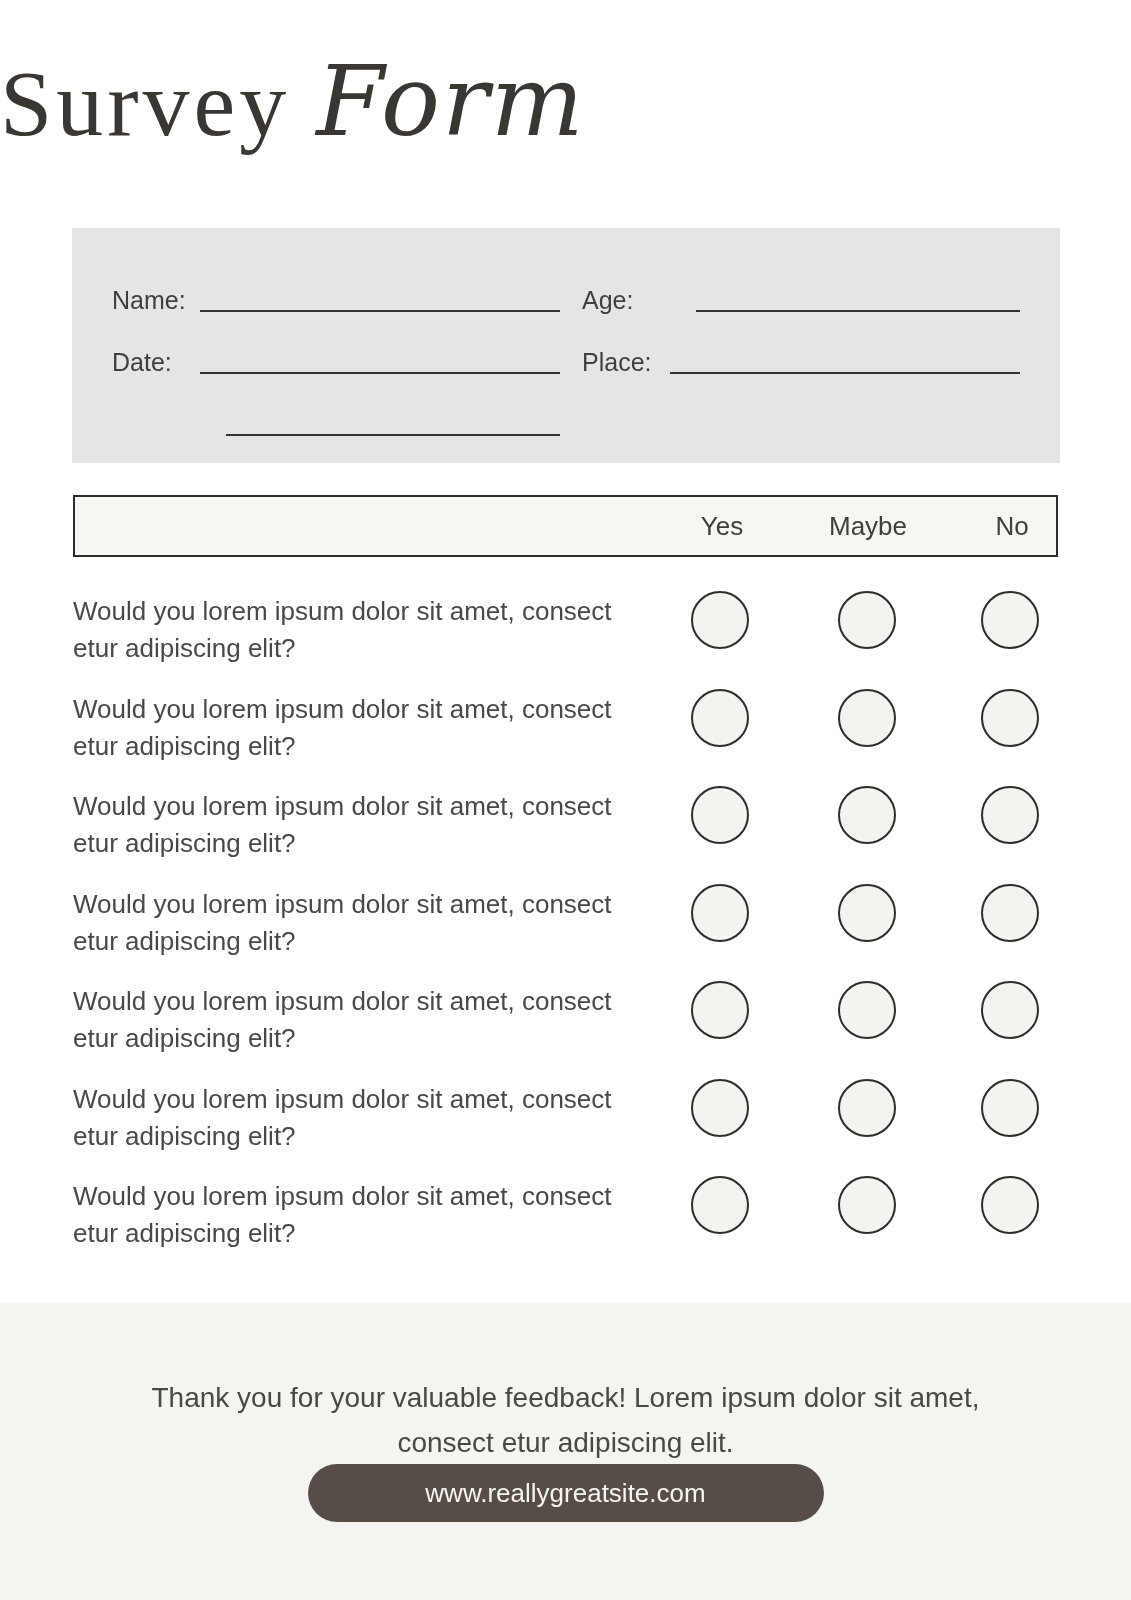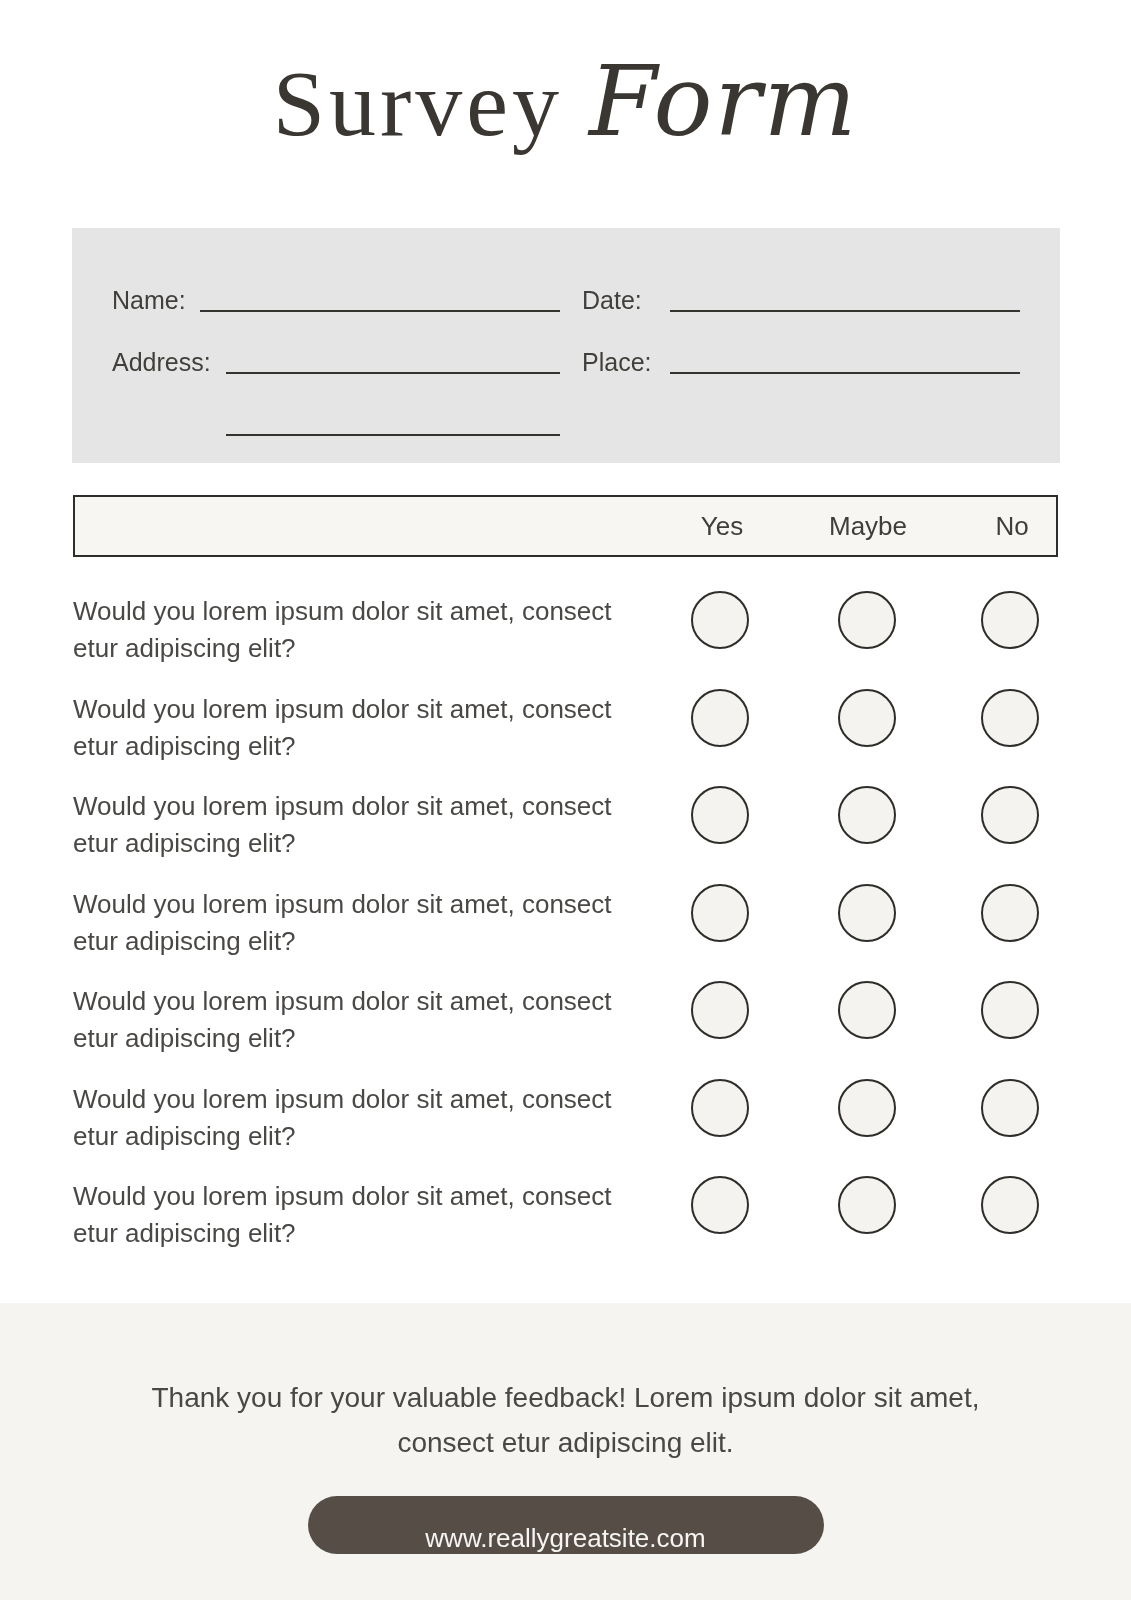--- a/index.html
+++ b/index.html
@@ -6,21 +6,21 @@
   body{
     width:1131px;height:1600px;position:relative;
     background:#ffffff;
     font-family:"Liberation Sans", sans-serif;
     color:#45433f;
     overflow:hidden;
   }
   
   .title{
     position:absolute;top:44px;left:0;width:1131px;
-    text-align:center;color:#3a3733;
+    color:#3a3733;
     white-space:nowrap;
   }
   .title .word-serif{
     font-family:"Liberation Serif", serif;
     font-size:94px;font-weight:400;letter-spacing:4px;
   }
   .title .word-script{
     font-family:"DejaVu Serif", serif;
     font-style:italic;font-size:98px;font-weight:400;letter-spacing:2px;
     margin-left:26px;
@@ -77,44 +77,43 @@
   }
   .footer .thanks{
     margin:18px auto;padding-top:54px;width:930px;
     text-align:center;font-size:28px;line-height:45px;color:#4a4845;
   }
   .site-button{
     position:absolute;left:50%;top:161px;transform:translateX(-50%);
     width:516px;height:58px;border-radius:29px;border:none;
     background:#564e46;color:#f6f5f2;
     font-family:"Liberation Sans", sans-serif;font-size:26px;
-    display:flex;align-items:flex-end;justify-content:center;
+    display:flex;align-items:center;justify-content:center;
     cursor:pointer;
-    margin-top:32px;
   }
 </style>
 </head>
 <body>
 
 <div class="title">
   <span class="word-serif">Survey</span><span class="word-script">Form</span>
 </div>
 
 <div class="info-panel">
   <div class="info-grid">
     <div class="field left">
       <span class="label">Name:</span>
       <span class="write-line"></span>
     </div>
+    <div class="field right">
+      <span class="label">Age:</span>
+      <span class="write-line"></span>
+    </div>
     <div class="field left">
       <span class="label">Date:</span>
-      <span class="write-line"></span>
-    </div>
-    <div class="field right">
-      <span class="label">Address:</span>
       <span class="write-line"></span>
     </div>
     <div class="field left">
       <span class="label">Place:</span>
       <span class="write-line"></span>
     </div>
     <div class="field right">
       <span class="label"></span>
       <span class="write-line"></span>
     </div>

